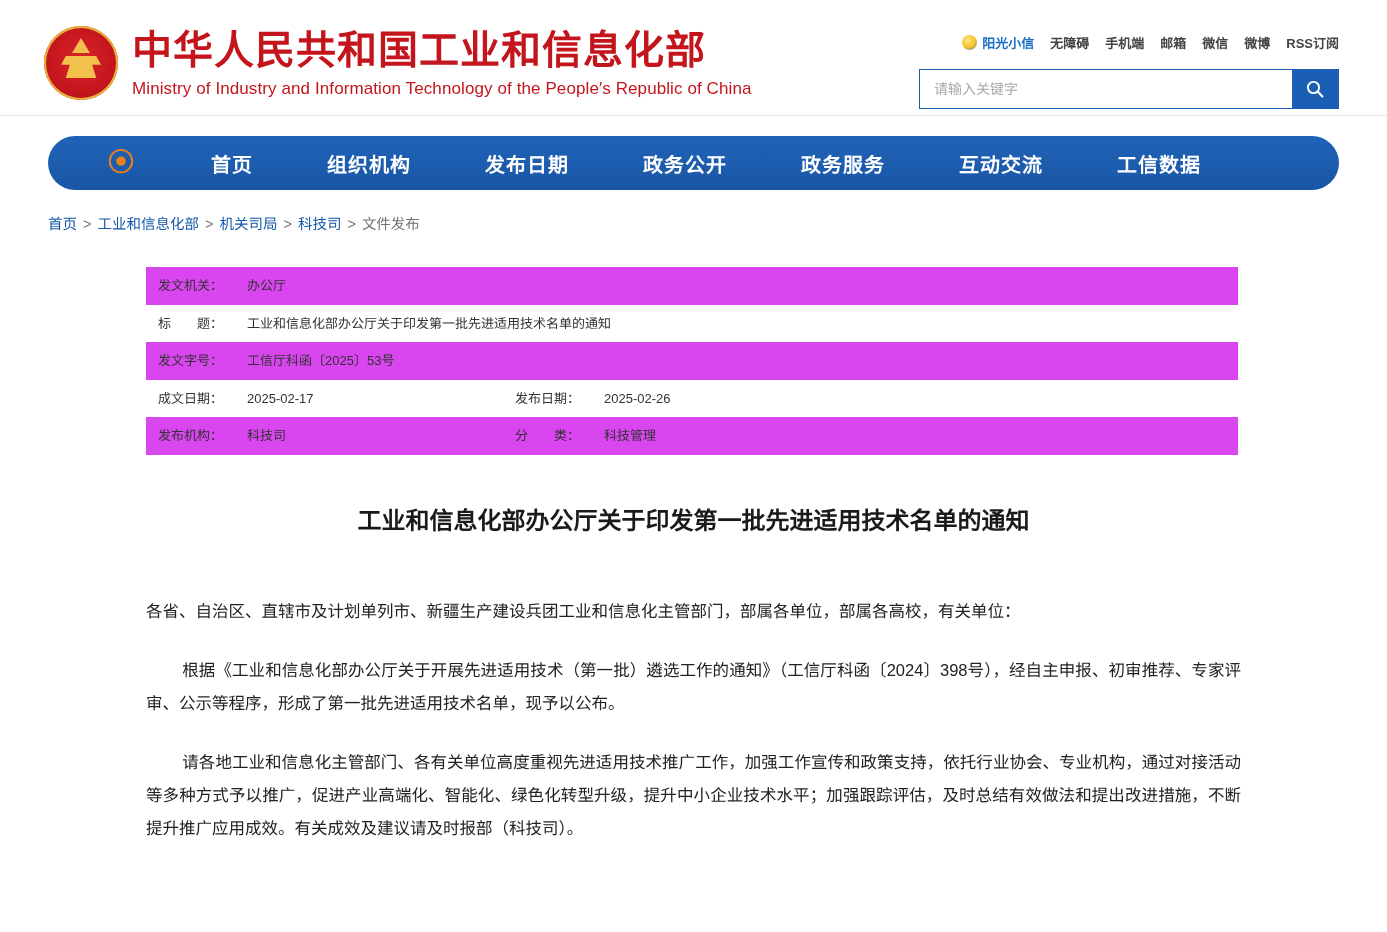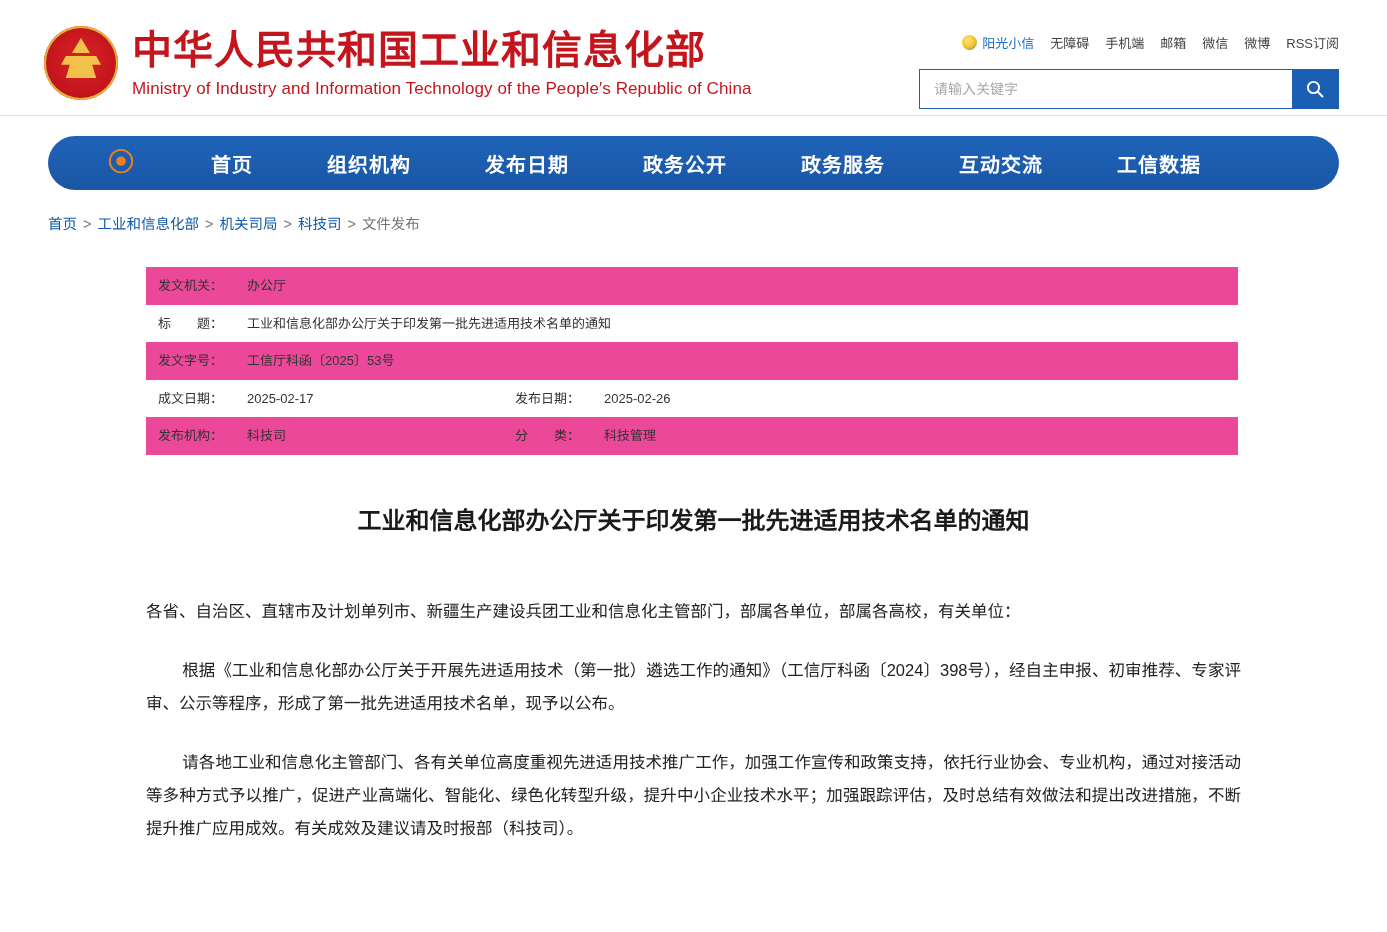--- a/index.html
+++ b/index.html
@@ -86,21 +86,21 @@
   }
   .top-links {
     display: flex;
     align-items: center;
     justify-content: flex-end;
     gap: 16px;
     font-size: 13px;
     color: #444;
     height: 20px;
   }
-  .top-links .link { cursor: pointer; white-space: nowrap; }
+  .top-links .link { cursor: pointer; white-space: nowrap; font-weight: bold; }
   .sunshine {
     display: flex;
     align-items: center;
     gap: 5px;
     color: #1a6fc4;
   }
   .sun-icon {
     width: 15px; height: 15px;
     border-radius: 50%;
     background: radial-gradient(circle at 40% 35%, #ffe680 0%, #f6c026 55%, #2a7bd1 100%);
@@ -191,21 +191,21 @@
     width: 1092px;
     border-collapse: collapse;
     font-size: 13px;
     color: #333;
   }
   .meta-table td {
     padding: 9px 12px;
     vertical-align: middle;
     line-height: 1.5;
   }
-  .meta-table tr.shade td { background: #ec4899; }
+  .meta-table tr.shade td { background: #d946ef; }
   .meta-label { width: 88px; color: #333; white-space: nowrap; }
   .meta-half-label { width: 88px; white-space: nowrap; }
 
   
   .doc-title {
     text-align: center;
     font-size: 24px;
     font-weight: bold;
     color: #1a1a1a;
     margin: 48px 0 0 0;

